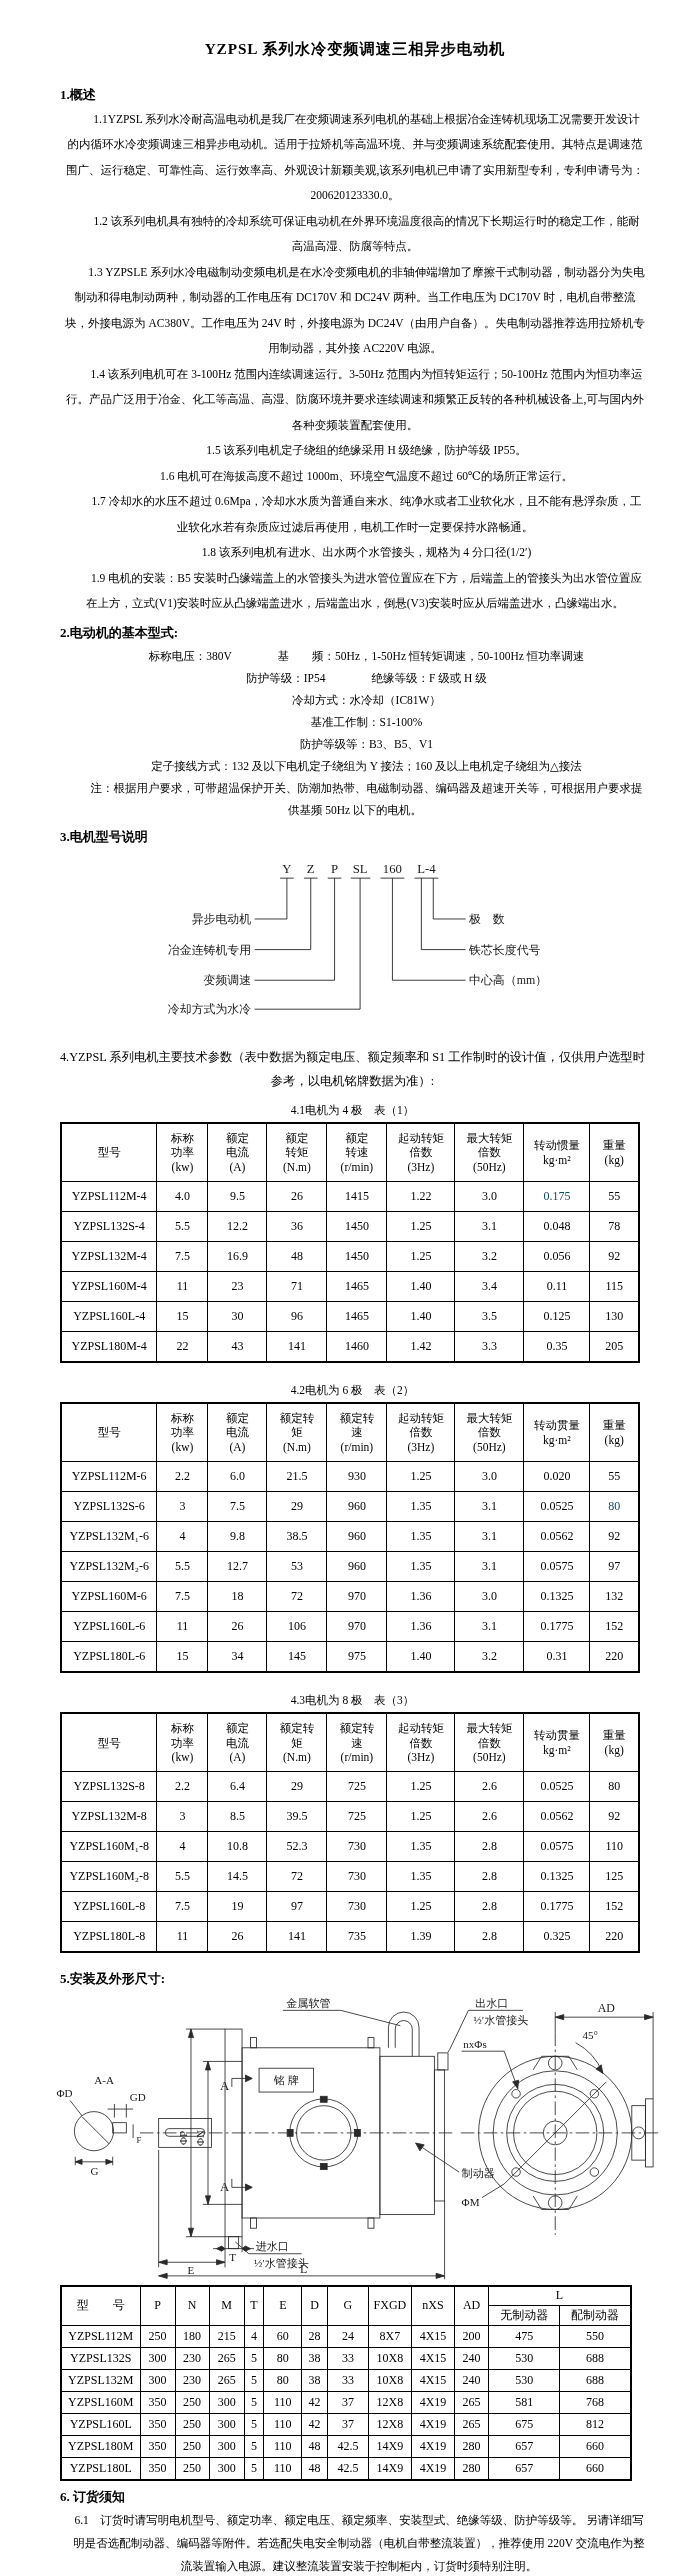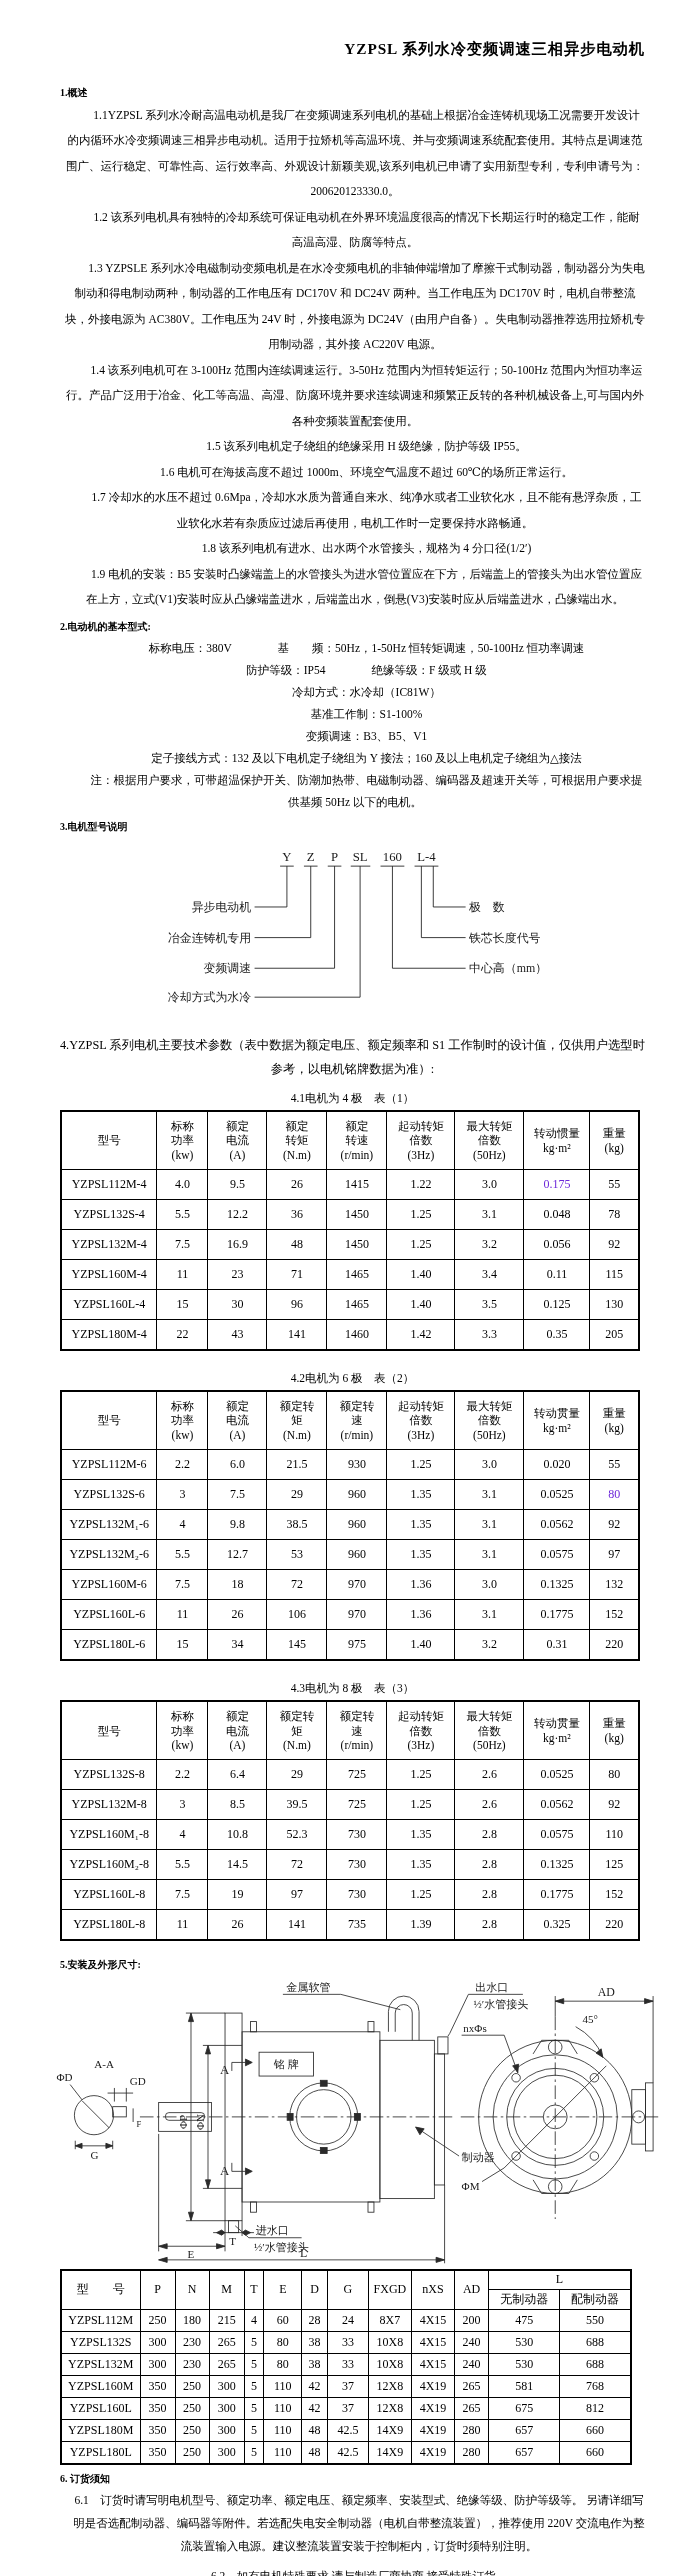--- a/index.html
+++ b/index.html
@@ -2,36 +2,36 @@
 <html style="font-size:13.6px"><head>
 <meta charset="utf-8">
 <style>
   html,body{margin:0;padding:0;}
   body{
     width:675px;height:2576px;overflow:hidden;background:#ffffff;color:#000;
     font-family:"Liberation Serif","DejaVu Serif",serif;
     -webkit-font-smoothing:antialiased;
   }
   .page{padding:39px 31px 0 65px;width:580px;}
-  h1{font-size:15.3px;font-weight:bold;text-align:right;margin:0 0 25.5px 0;letter-spacing:0.9px;}
-  h2{font-size:10px;font-weight:bold;margin:6.8px 0 3.4px -5.1px;}
+  h1{font-size:15.3px;font-weight:bold;text-align:center;margin:0 0 25.5px 0;letter-spacing:0.9px;}
+  h2{font-size:13px;font-weight:bold;margin:6.8px 0 3.4px -5.1px;}
   p{margin:0;font-size:11.5px;line-height:25.5px;text-indent:2em;text-align:center;}
   .s2 p{line-height:22px;}
   .sublabel{font-size:11.5px;line-height:20.4px;text-indent:0;margin:6.8px 0 1.7px -5.1px;}
   .bold-para{font-weight:normal;font-size:12.3px;line-height:24px;text-indent:0;margin:12px 0 0 -5.1px;}
   table{border-collapse:collapse;table-layout:fixed;}
   .ptable{width:579px;margin:1.7px 0 17px -5.1px;border:2.1px solid #000;}
   .ptable th,.ptable td{border:0.9px solid #000;text-align:center;font-weight:normal;padding:0 1.7px;}
   .ptable th{font-size:11.5px;line-height:14.5px;white-space:pre-line;padding:6.8px 1.7px;}
   .ptable td{font-size:12px;height:29px;}
   .dtable{width:572px;margin:3.4px 0 5.1px -5.1px;border:2.1px solid #000;}
   .dtable th,.dtable td{border:0.9px solid #000;text-align:center;font-weight:normal;white-space:pre-line;}
   .dtable th{font-size:12px;line-height:15.3px;padding:1.7px 0.9px;}
   .dtable td{font-size:12px;height:21px;padding:0 0.9px;}
-  .red{color:#6d28d9;}
+  .red{color:#0c4a6e;}
   .diagram3{display:block;margin:10.2px 0 3.4px 60px;}
   .drawing5{display:block;margin:6.8px 0 0 -34px;}
   svg text{font-family:"Liberation Serif","DejaVu Serif",serif;fill:#1a1a1a;}
   .s6 p{line-height:23px;margin-left:8px;}
   .s6 .gap{margin-top:6.8px;}
 </style>
 </head>
 <body>
 
 <div class="page">
@@ -50,21 +50,21 @@
     <p>1.8 该系列电机有进水、出水两个水管接头，规格为 4 分口径(1/2′)</p>
     <p>1.9 电机的安装：B5 安装时凸缘端盖上的水管接头为进水管位置应在下方，后端盖上的管接头为出水管位置应在上方，立式(V1)安装时应从凸缘端盖进水，后端盖出水，倒悬(V3)安装时应从后端盖进水，凸缘端出水。</p>
   </section>
 
   <section class="s2">
     <h2>2.电动机的基本型式:</h2>
     <p>标称电压：380V　　　　基　　频：50Hz，1-50Hz 恒转矩调速，50-100Hz 恒功率调速</p>
     <p>防护等级：IP54　　　　绝缘等级：F 级或 H 级</p>
     <p>冷却方式：水冷却（IC81W）</p>
     <p>基准工作制：S1-100%</p>
-    <p>变频调速：B3、B5、V1</p>
+    <p>防护等级等：B3、B5、V1</p>
     <p>定子接线方式：132 及以下电机定子绕组为 Y 接法；160 及以上电机定子绕组为△接法</p>
     <p>注：根据用户要求，可带超温保护开关、防潮加热带、电磁制动器、编码器及超速开关等，可根据用户要求提供基频 50Hz 以下的电机。</p>
   </section>
 
   <section>
     <h2>3.电机型号说明</h2>
     <svg class="diagram3" width="477" height="177" viewBox="0 0 560 208">
       <g fill="none" stroke="#1a1a1a" stroke-width="1">
 
         <line x1="182" y1="26" x2="198" y2="26"></line>

